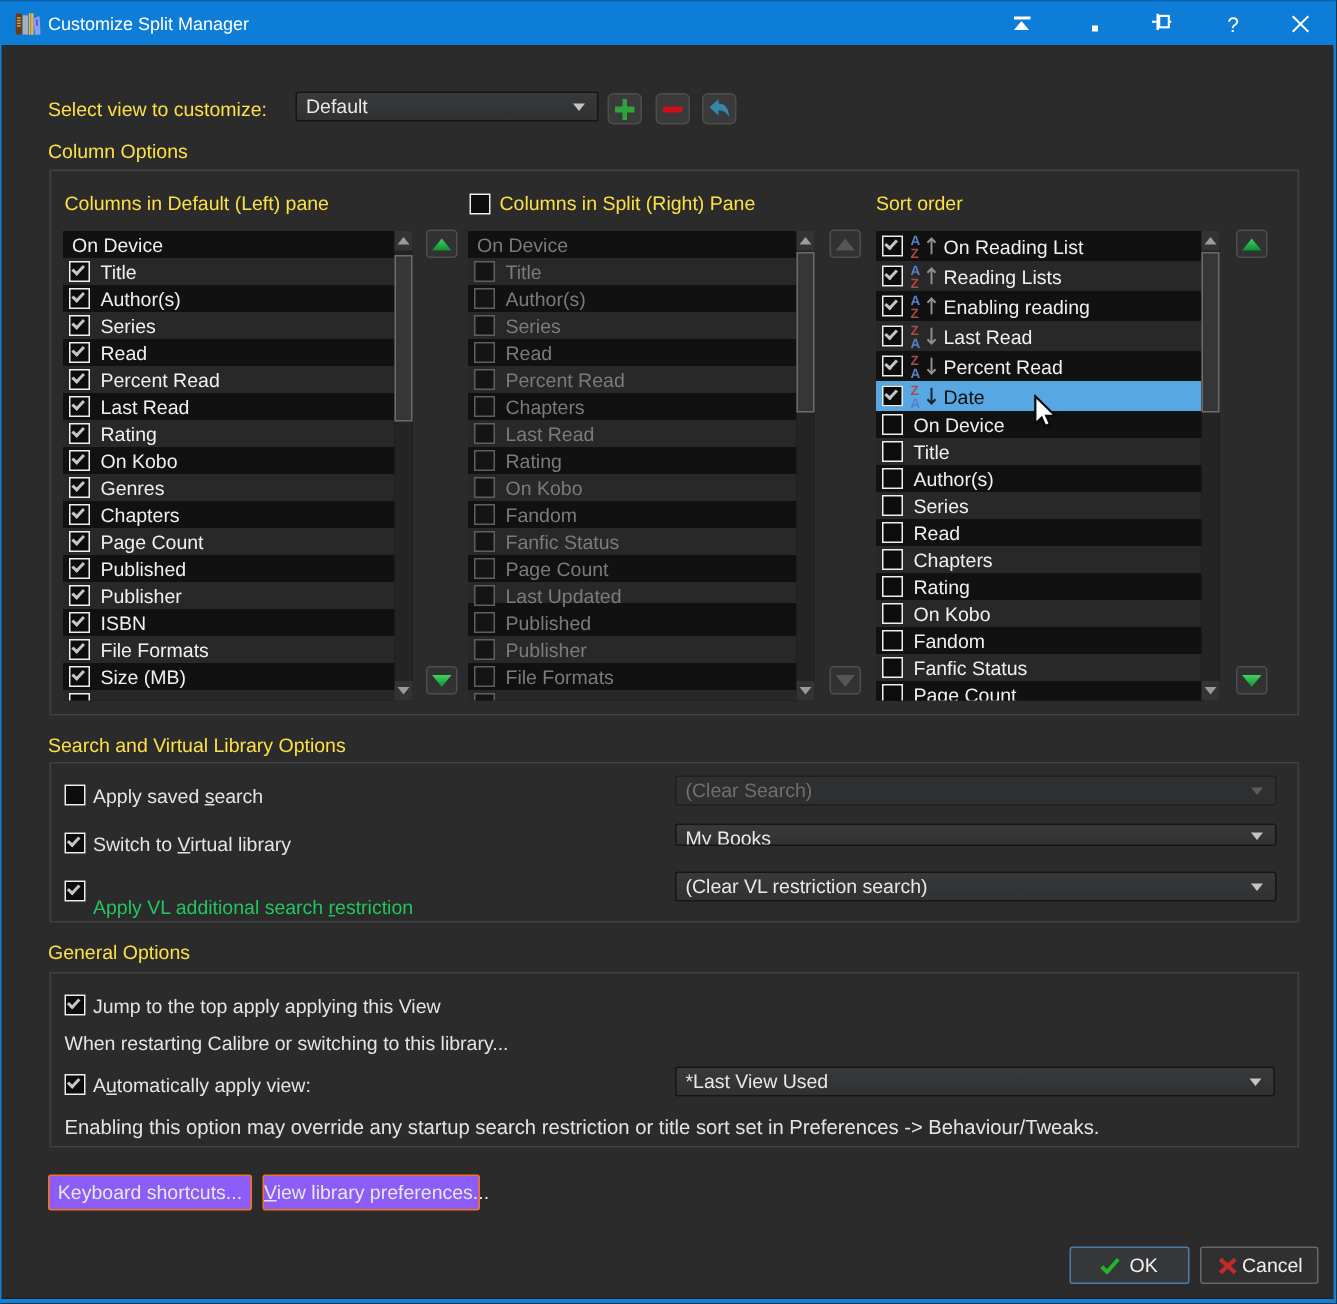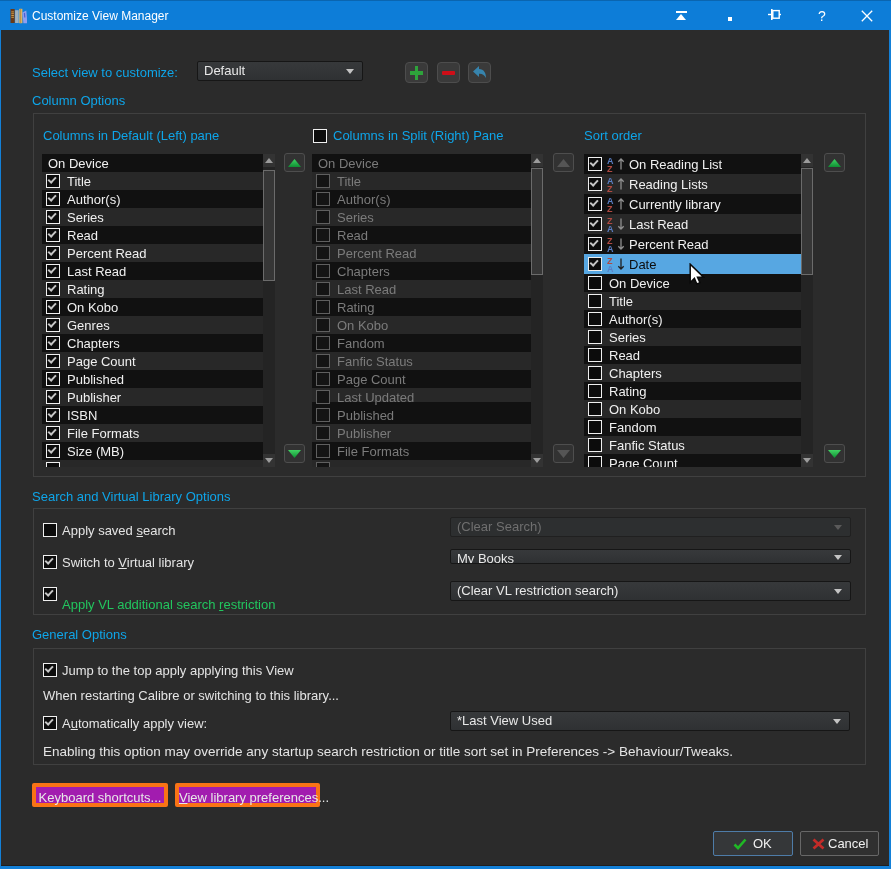--- a/index.html
+++ b/index.html
@@ -1,20 +1,20 @@
 <!DOCTYPE html>
 <html><head><meta charset="utf-8">
 <style>
 * { margin:0; padding:0; box-sizing:border-box; }
 body { width:891px; height:869px; overflow:hidden; font-family:"Liberation Sans",sans-serif; background:#2b2b2b; }
 .abs { position:absolute; }
 .win { position:relative; width:891px; height:869px; background:#2b2b2b; overflow:hidden; }
 .titlebar { position:absolute; left:0; top:0; width:891px; height:30px; background:#0d7dd8; border-top:1px solid #0a65b0;}
 .titletxt { position:absolute; left:32px; top:8px; font-size:12px; color:#ffffff; }
-.lbl { font-size:13px; color:#0ea5e9; white-space:nowrap; }
+.lbl { font-size:13px; color:#fde047; white-space:nowrap; }
 .frame { border:1px solid #404040; }
 .combo { background:linear-gradient(#37393b,#2f3133); border:1px solid #161616; border-radius:2px;
   font-size:13px; color:#e8e8e8; line-height:18px; padding-left:6px; white-space:nowrap; overflow:hidden;}
 .combo .arr { position:absolute; right:8px; top:50%; margin-top:-2px; width:0; height:0;
   border-left:4.5px solid transparent; border-right:4.5px solid transparent; border-top:5.5px solid #c4c4c4; }
 .combo.dis { color:#6f6f6f; background:#2d2f30; border-color:#202020;}
 .combo.dis .arr { border-top-color:#5a5a5a; }
 .cb { position:absolute; width:14px; height:14px; background:#0c0c0c; border:1.5px solid #efefef; }
 .cb.d { border-color:#5f5f5f; background:#141414; }
 .cb .chk { position:absolute; left:1px; top:1.5px; width:7.5px; height:4.5px;
@@ -26,54 +26,54 @@
 .rtxt { position:absolute; font-size:13px; color:#f0f0f0; white-space:nowrap; }
 .rtxt.d { color:#7b7b7b; }
 .rtxt.s { color:#0d0d0d; }
 .sb { position:absolute; width:12px; background:#242424; }
 .sbarr { position:absolute; left:0; width:12px; height:13px; background:#333333; }
 .sbarr span { position:absolute; left:2px; width:0; height:0; border-left:4px solid transparent; border-right:4px solid transparent; }
 .sbarr.up span { top:4px; border-bottom:5px solid #9b9b9b; }
 .sbarr.dn span { top:4px; border-top:5px solid #9b9b9b; }
 .thumb { position:absolute; left:0; width:12px; background:#363636; border:1px solid #6b6b6b; }
 .gbtn { position:absolute; width:21px; height:19px; background:#323232; border:1px solid #4e4e4e; border-radius:3px; }
-.sbtn { position:absolute; font-size:13px; color:#e8e8e8; background:#a21caf; border:4px solid #f97316; border-radius:2px; text-align:center; white-space:nowrap;}
+.sbtn { position:absolute; font-size:13px; color:#e8e8e8; background:#8b5cf6; border:1px solid #f97316; border-radius:2px; text-align:center; white-space:nowrap;}
 u { text-decoration:underline; }
 </style></head><body>
 <div class="win">
 <div class="titlebar">
       <svg class="abs" style="left:10px;top:7px" width="17" height="16" viewBox="0 0 17 16">
 <rect x="0.5" y="1" width="4.2" height="14" fill="#6b3a16"></rect>
 <rect x="1.3" y="3.4" width="2.6" height="1" fill="#c89b4a"></rect>
 <rect x="1.3" y="5.2" width="2.6" height="1" fill="#c89b4a"></rect>
 <rect x="1.3" y="7.0" width="2.6" height="1" fill="#c89b4a"></rect>
 <rect x="1.3" y="8.8" width="2.6" height="1" fill="#c89b4a"></rect>
 <rect x="5.1" y="2.2" width="3.6" height="12.8" fill="#a3b2bd"></rect>
 <rect x="9.2" y="0.8" width="3.2" height="14.4" fill="#dcb267"></rect>
 <rect x="10.0" y="0.8" width="0.8" height="14.4" fill="#b98f3e"></rect>
 <polygon points="12.3,4.4 16.3,2.6 17.4,15.2 13.4,15.2" fill="#8e9ef0"></polygon>
 <polygon points="13.8,5.2 15.0,4.7 15.4,9.4 14.2,9.4" fill="#4a5ed2"></polygon>
 </svg>
-      <div class="titletxt">Customize View Manager</div>
+      <div class="titletxt">Customize Split Manager</div>
       <div class="abs" style="left:676px;top:10px;width:11px;height:2px;background:#fff"></div>
       <div class="abs" style="left:676px;top:13px;width:0;height:0;border-left:5.5px solid transparent;border-right:5.5px solid transparent;border-bottom:6px solid #fff"></div>
       <div class="abs" style="left:728px;top:16px;width:4px;height:4px;background:#fff"></div>
       <svg class="abs" style="left:768px;top:8px" width="13" height="13" viewBox="0 0 13 13">
 <rect x="4.8" y="1.6" width="6.4" height="7.6" fill="none" stroke="#fff" stroke-width="1.4"></rect>
 <rect x="3.0" y="0" width="1.6" height="11" fill="#fff"></rect>
 <rect x="0" y="4.8" width="3" height="1.4" fill="#fff"></rect>
 <rect x="11.2" y="4.8" width="1.8" height="1.4" fill="#fff"></rect>
 </svg>
       <div class="abs" style="left:816px;top:7px;width:12px;font-size:14px;color:#fff;text-align:center">?</div>
       <svg class="abs" style="left:861px;top:9px" width="12" height="12" viewBox="0 0 12 12">
 <path d="M0.8,0.8 L11.2,11.2 M11.2,0.8 L0.8,11.2" stroke="#fff" stroke-width="1.3"></path>
 </svg>
     </div>
     <div class="abs lbl" style="left:32px;top:65px">Select view to customize:</div>
-    <div class="abs combo" style="left:197px;top:61px;width:166px;height:20px;line-height:18px">Default<span class="arr"></span></div>
+    <div class="abs combo" style="left:197px;top:61px;width:202px;height:20px;line-height:18px">Default<span class="arr"></span></div>
     <div class="abs" style="left:405px;top:62px;width:23px;height:21px;background:#3a3a3a;border:1px solid #4d4d4d;border-radius:4px">
 <div class="abs" style="left:4px;top:8px;width:13px;height:3.5px;background:#2ea33b"></div>
 <div class="abs" style="left:8.7px;top:3px;width:3.6px;height:13.5px;background:#2ea33b"></div>
     </div>
     <div class="abs" style="left:437px;top:62px;width:23px;height:21px;background:#3a3a3a;border:1px solid #4d4d4d;border-radius:4px">
 <div class="abs" style="left:4px;top:8px;width:13px;height:3.8px;background:#ce0e18;border-radius:1px"></div>
     </div>
     <div class="abs" style="left:468px;top:62px;width:23px;height:21px;background:#3a3a3a;border:1px solid #4d4d4d;border-radius:4px">
 <svg class="abs" style="left:2px;top:2px" width="17" height="15" viewBox="0 0 17 15">
 <path d="M2,6.5 L8,1 L8,4 C13,4 15,8 15,13 C13,9.5 11,8.5 8,8.7 L8,12 Z" fill="#3784ad"></path>
@@ -292,21 +292,21 @@
         <div class="cb" style="left:4px;top:3px">
           <span class="chk"></span>
         </div>
         <svg class="abs" style="left:23px;top:2px" width="18" height="16" viewBox="0 0 18 16">
 <text x="0" y="7.5" font-family="Liberation Sans" font-size="9" font-weight="bold" fill="#5b7fc4">A</text>
 <text x="0" y="16" font-family="Liberation Sans" font-size="9" font-weight="bold" fill="#b04a42">Z</text>
 <g transform="translate(9.5,0)">
             <path d="M4.5,13.5 L4.5,3 M1.8,5.8 L4.5,3 L7.2,5.8" stroke="#909090" stroke-width="1.3" fill="none"></path>
           </g>
 </svg>
-        <div class="rtxt" style="left:45px;top:3px">Currently library</div>
+        <div class="rtxt" style="left:45px;top:3px">Enabling reading</div>
       </div>
       <div class="row alt" style="top:60px;height:20px;width:217px">
         <div class="cb" style="left:4px;top:3px">
           <span class="chk"></span>
         </div>
         <svg class="abs" style="left:23px;top:2px" width="18" height="16" viewBox="0 0 18 16">
 <text x="0" y="7.5" font-family="Liberation Sans" font-size="9" font-weight="bold" fill="#b04a42">Z</text>
 <text x="0" y="16" font-family="Liberation Sans" font-size="9" font-weight="bold" fill="#5b7fc4">A</text>
 <g transform="translate(9.5,0)">
             <path d="M4.5,2.5 L4.5,13 M1.8,10.2 L4.5,13 L7.2,10.2" stroke="#909090" stroke-width="1.3" fill="none"></path>

